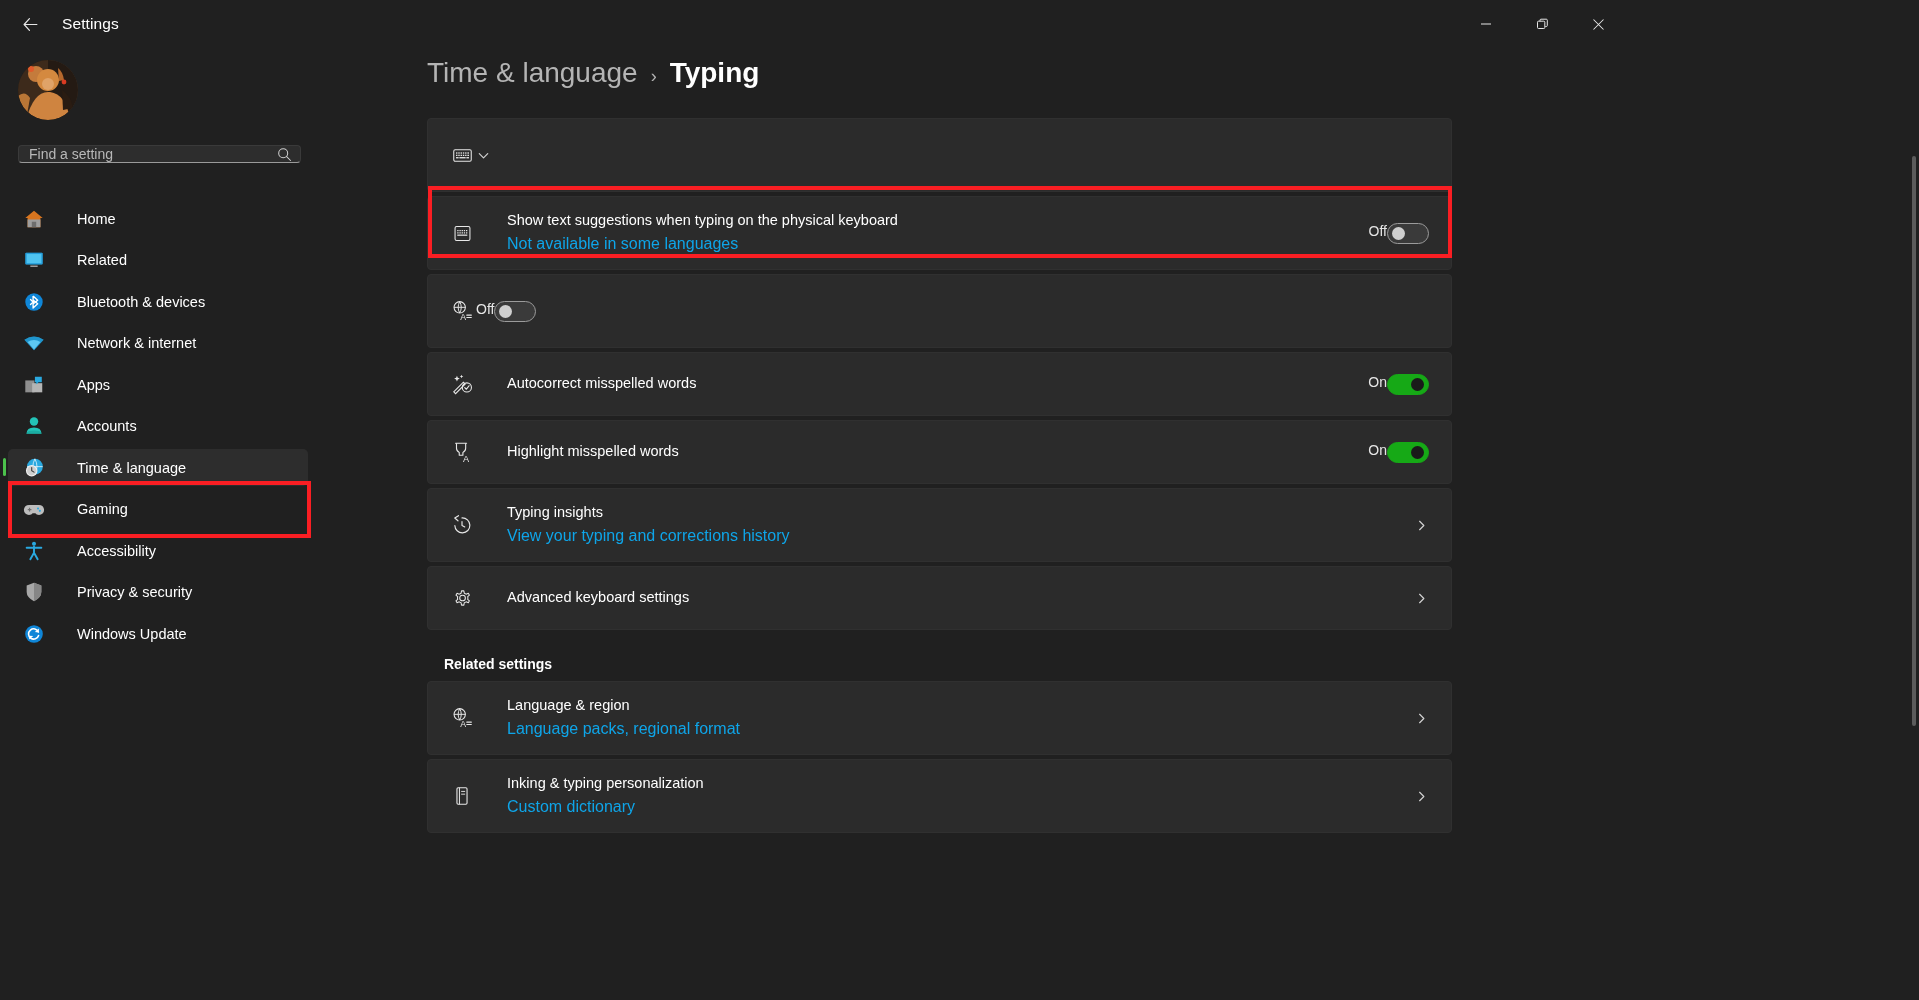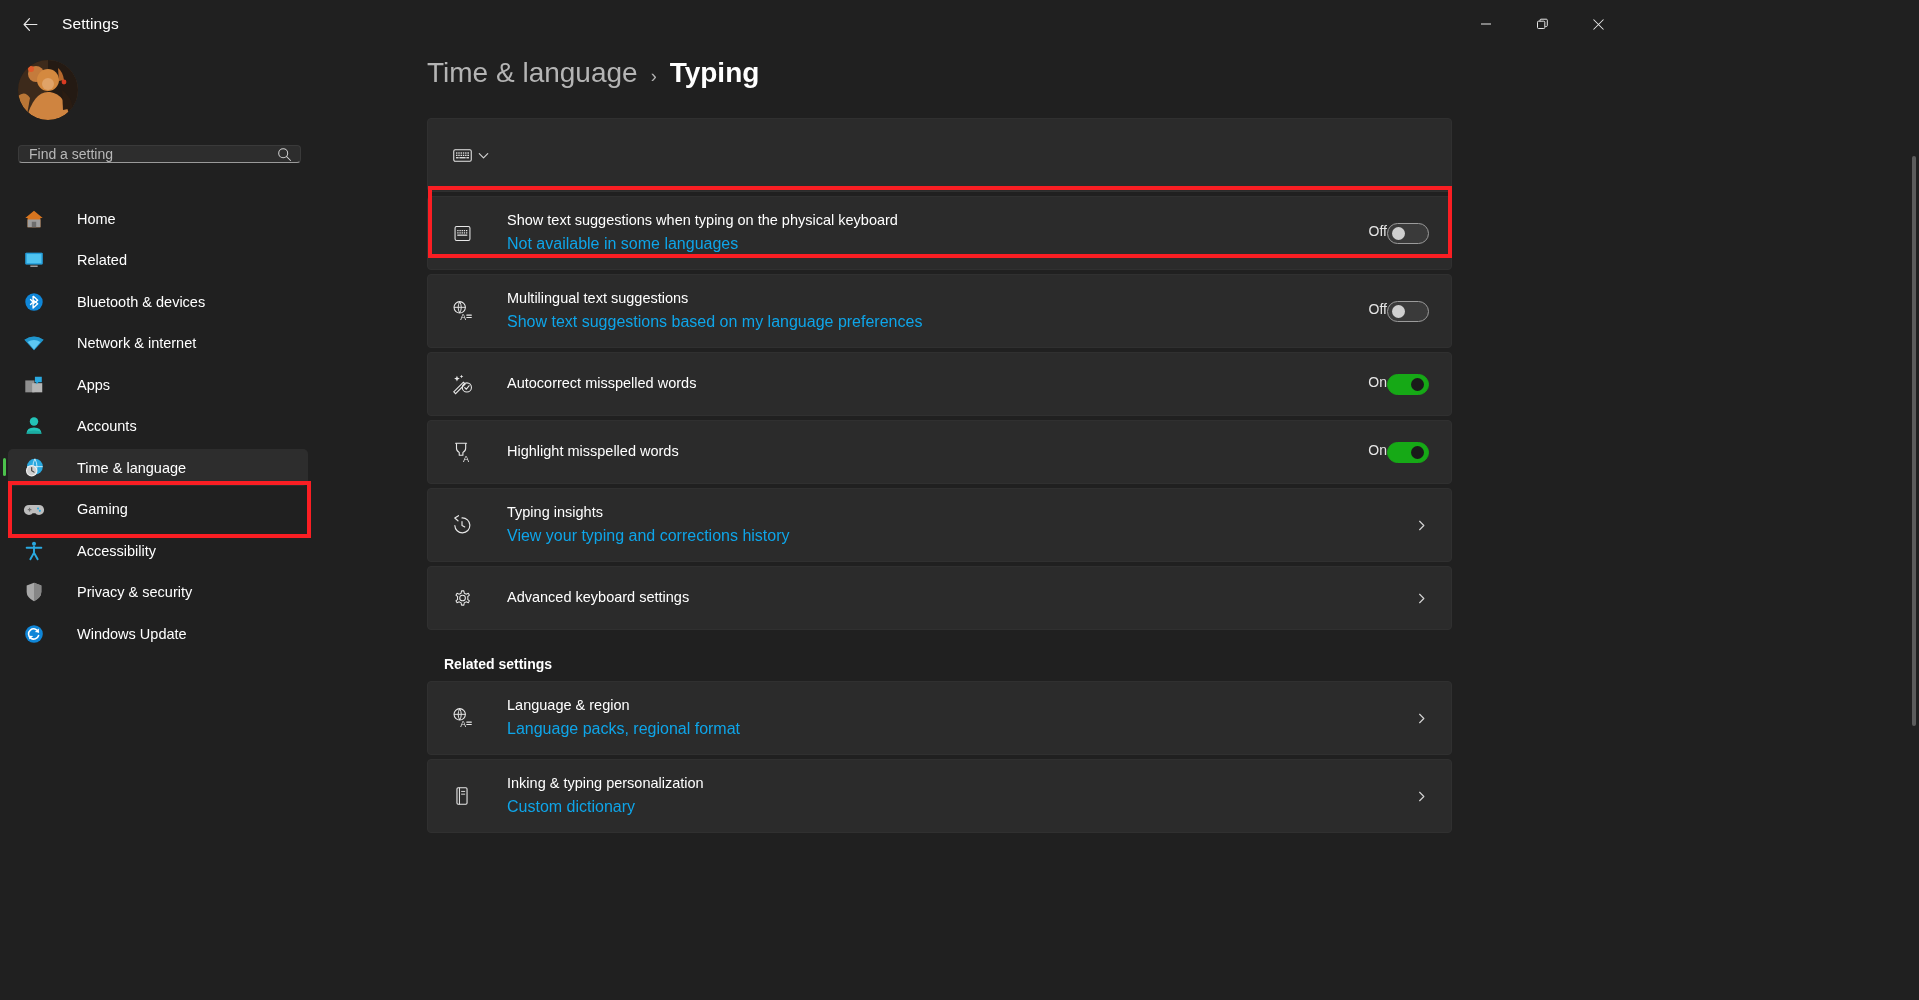--- a/index.html
+++ b/index.html
@@ -411,24 +411,20 @@
 
       <div class="card tall">
         <span class="card-icon">
           <svg width="22" height="22" viewBox="0 0 24 24">
             <circle cx="9.5" cy="8" r="6.2" stroke="#e8e8e8" stroke-width="1.15" fill="none"></circle>
             <path d="M3.3 8 h12.4 M9.5 1.8 q3.4 6.2 0 12.4 M9.5 1.8 q-3.4 6.2 0 12.4" stroke="#e8e8e8" stroke-width="1.05" fill="none"></path>
             <text x="10" y="22" font-size="9.5" fill="#e8e8e8" font-family="Liberation Sans, sans-serif">A</text>
             <path d="M17.2 16.5 h5 M17.2 19 h5" stroke="#e8e8e8" stroke-width="1.1" stroke-linecap="round"></path>
           </svg>
         </span>
-        <div class="card-text">
-          <div class="card-title">Multilingual text suggestions</div>
-          <div class="card-sub">Show text suggestions based on my language preferences</div>
-        </div>
         <div class="card-right">
           <span class="state-label">Off</span>
           <span class="toggle">
             <span class="knob"></span>
           </span>
         </div>
       </div>
 
       <div class="card">
         <span class="card-icon">

